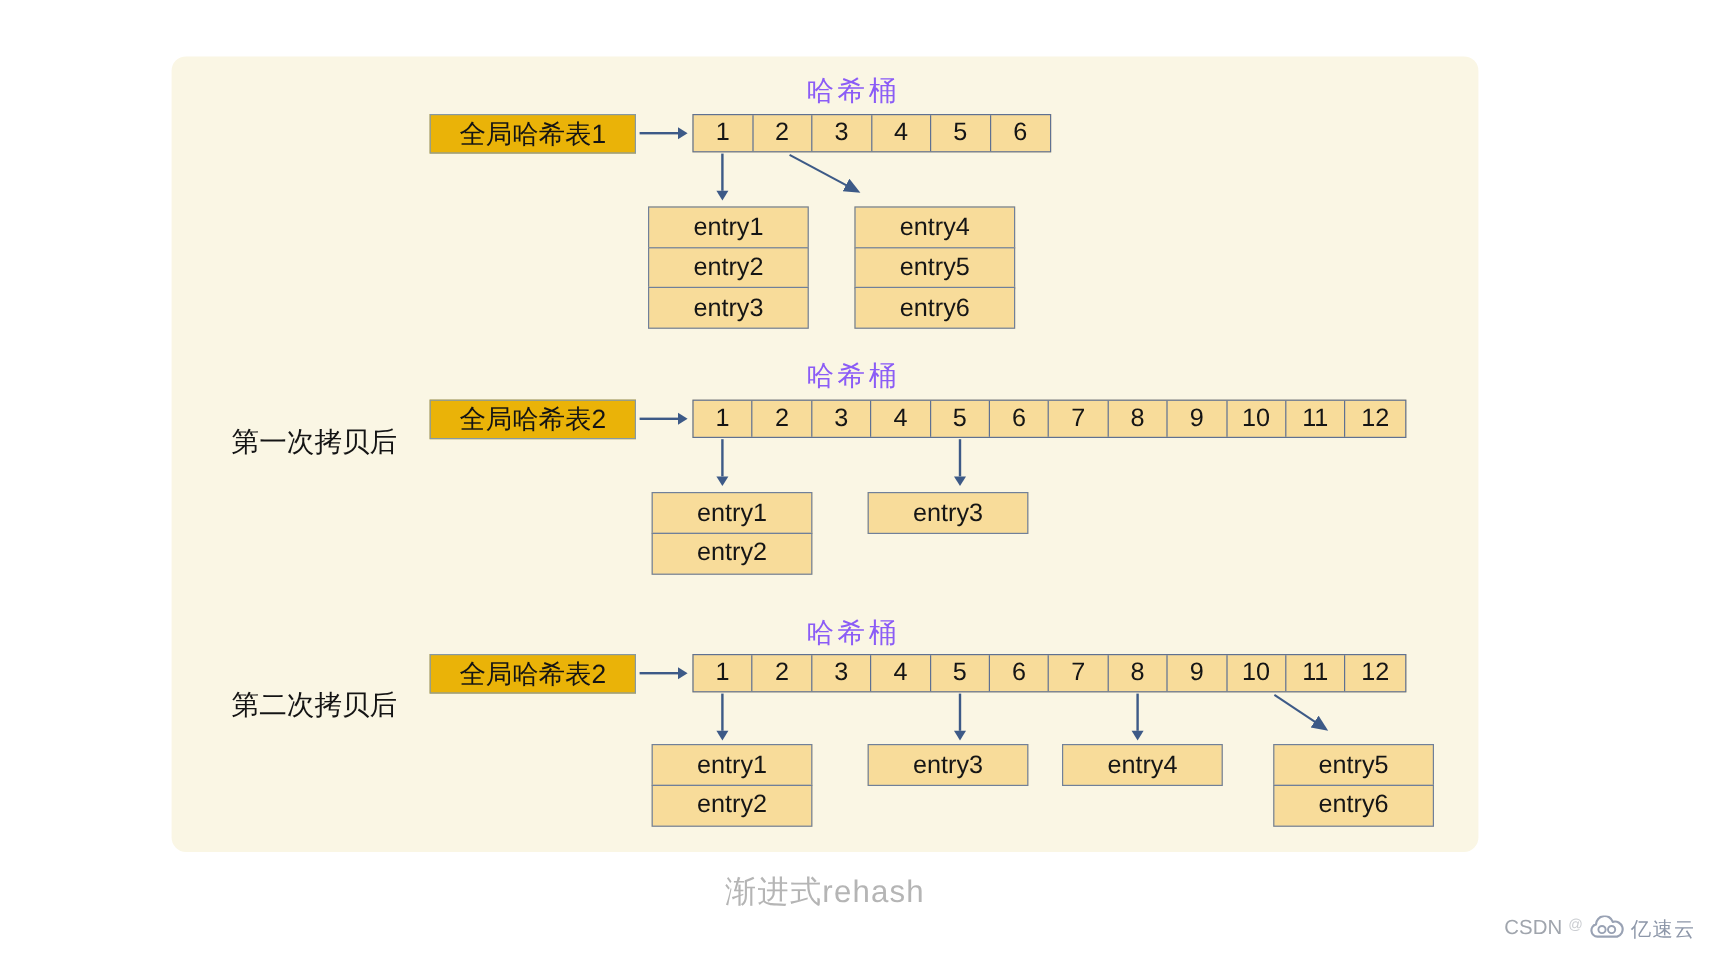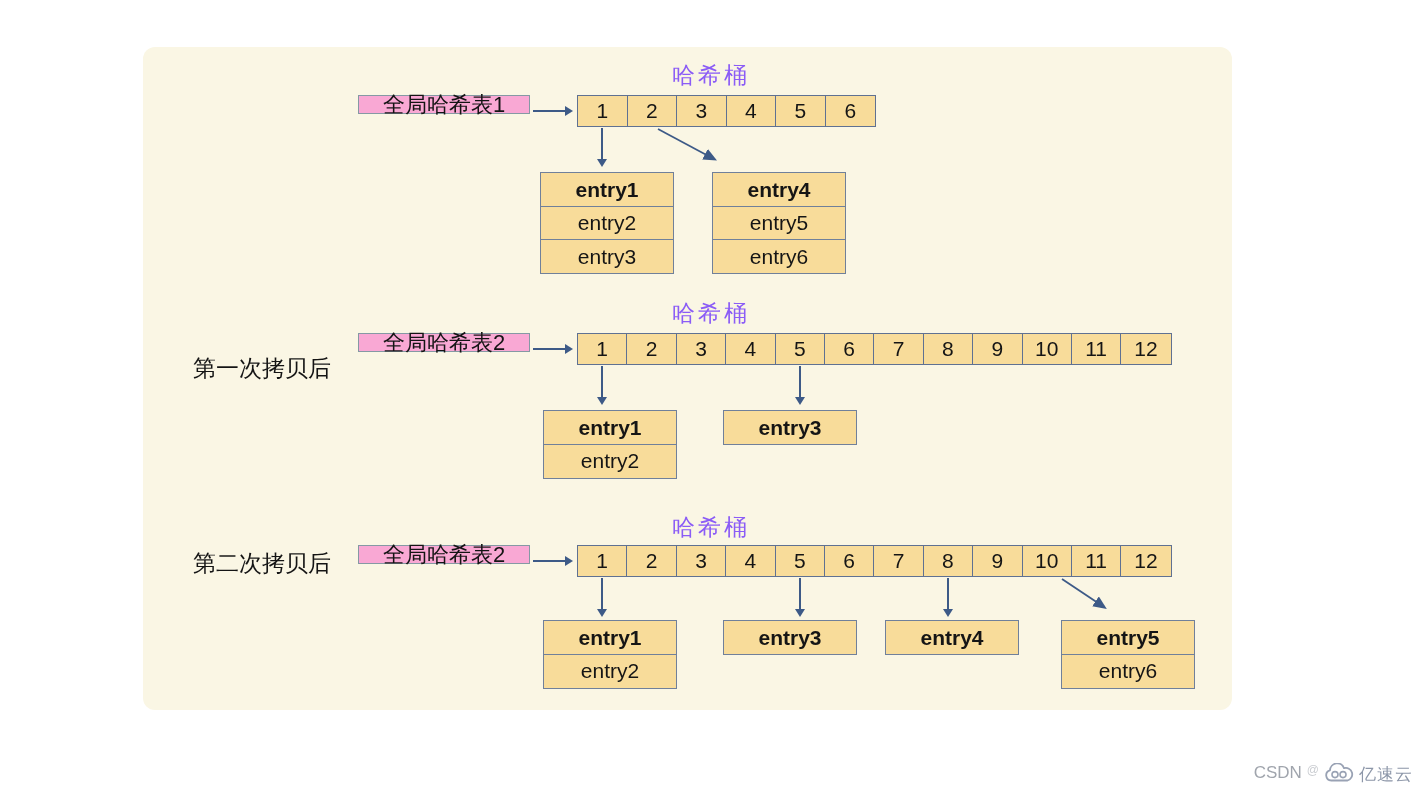--- a/index.html
+++ b/index.html
@@ -6,36 +6,36 @@
   html,body { background:#ffffff; }
   body { font-family:"Liberation Sans","DejaVu Sans",sans-serif; }
   .page { position:relative; width:1426px; height:796px; background:#ffffff; overflow:hidden; }
   .panel { position:absolute; left:143px; top:47px; width:1089px; height:663px;
            background:#faf6e4; border-radius:12px; }
 
   .sec-title { position:absolute; width:140px; text-align:center; font-size:23px;
                letter-spacing:3px; color:#8b5cf6; }
   .row-label { position:absolute; font-size:23px; color:#141414; }
 
-  .gtable { position:absolute; width:172px; height:19px; background:#f9a8d4;
+  .gtable { position:absolute; width:172px; height:33px; background:#eab308;
             border:1.5px solid #8599a4; display:flex; align-items:center;
             justify-content:center; font-size:22px; color:#141414; }
 
   .bucket-row { position:absolute; display:flex; border:1.5px solid #5f7192; background:#f8dc9a; }
   .cell { width:49.5px; height:30px; border-right:1.5px solid #5f7192;
           display:flex; align-items:center; justify-content:center;
           font-size:21px; color:#151515; }
   .cell:last-child { border-right:none; }
   .row12 .cell { width:49.4px; }
 
   .chain { position:absolute; }
   .entry { width:134px; height:35px; background:#f8dc9a; border:1.5px solid #70809a;
            margin-top:-1.5px; display:flex; align-items:center; justify-content:center;
            font-size:21px; color:#151515; }
-  .chain .entry:first-child { margin-top:0;font-weight:bold; }
+  .chain .entry:first-child { margin-top:0; }
 
   .arrow-h { position:absolute; height:2px; background:#3d5a87; }
   .arrow-h::after { content:""; position:absolute; left:100%; top:-4px;
                     border-left:8px solid #3d5a87; border-top:5px solid transparent;
                     border-bottom:5px solid transparent; }
   .arrow-v { position:absolute; width:2px; background:#3d5a87; }
   .arrow-v::after { content:""; position:absolute; top:100%; left:-4px;
                     border-top:8px solid #3d5a87; border-left:5px solid transparent;
                     border-right:5px solid transparent; }
   .diag { position:absolute; overflow:visible; }
@@ -124,21 +124,21 @@
       <div class="entry">entry1</div>
       <div class="entry">entry2</div>
     </div>
     <div class="chain" style="left:723px;top:410px">
       <div class="entry">entry3</div>
     </div>
   </div>
 
   <div>
     <div class="sec-title" style="left:641px;top:512px">哈希桶</div>
-    <div class="row-label" style="left:193px;top:548px">第二次拷贝后</div>
+    <div class="row-label" style="left:193px;top:572px">第二次拷贝后</div>
 
     <div class="gtable" style="left:358px;top:545px">全局哈希表2</div>
     <div class="arrow-h" style="left:533px;top:560px;width:32px"></div>
 
     <div class="bucket-row row12" style="left:577px;top:545px">
       <div class="cell">1</div>
       <div class="cell">2</div>
       <div class="cell">3</div>
       <div class="cell">4</div>
       <div class="cell">5</div>
@@ -167,20 +167,21 @@
     </div>
     <div class="chain" style="left:885px;top:620px">
       <div class="entry">entry4</div>
     </div>
     <div class="chain" style="left:1061px;top:620px">
       <div class="entry">entry5</div>
       <div class="entry">entry6</div>
     </div>
   </div>
 
+  <div class="caption">渐进式rehash</div>
 
   <div class="watermark">
     <span>CSDN</span>
     <span class="wm-sep">@</span>
     <svg width="30" height="21" viewBox="0 0 30 21">
       <path d="M7.2 17.5 a5.2 5.2 0 0 1 -1.2 -10.2 A7.2 7.2 0 0 1 20 5.2 A5.6 5.6 0 0 1 23.6 17.5 z" fill="none" stroke="#99a2b4" stroke-width="1.8" stroke-linejoin="round"></path>
       <circle cx="11" cy="11.6" r="3" fill="none" stroke="#99a2b4" stroke-width="1.6"></circle>
       <circle cx="19" cy="11.6" r="3" fill="none" stroke="#99a2b4" stroke-width="1.6"></circle>
     </svg>
     <span class="brand">亿速云</span>

